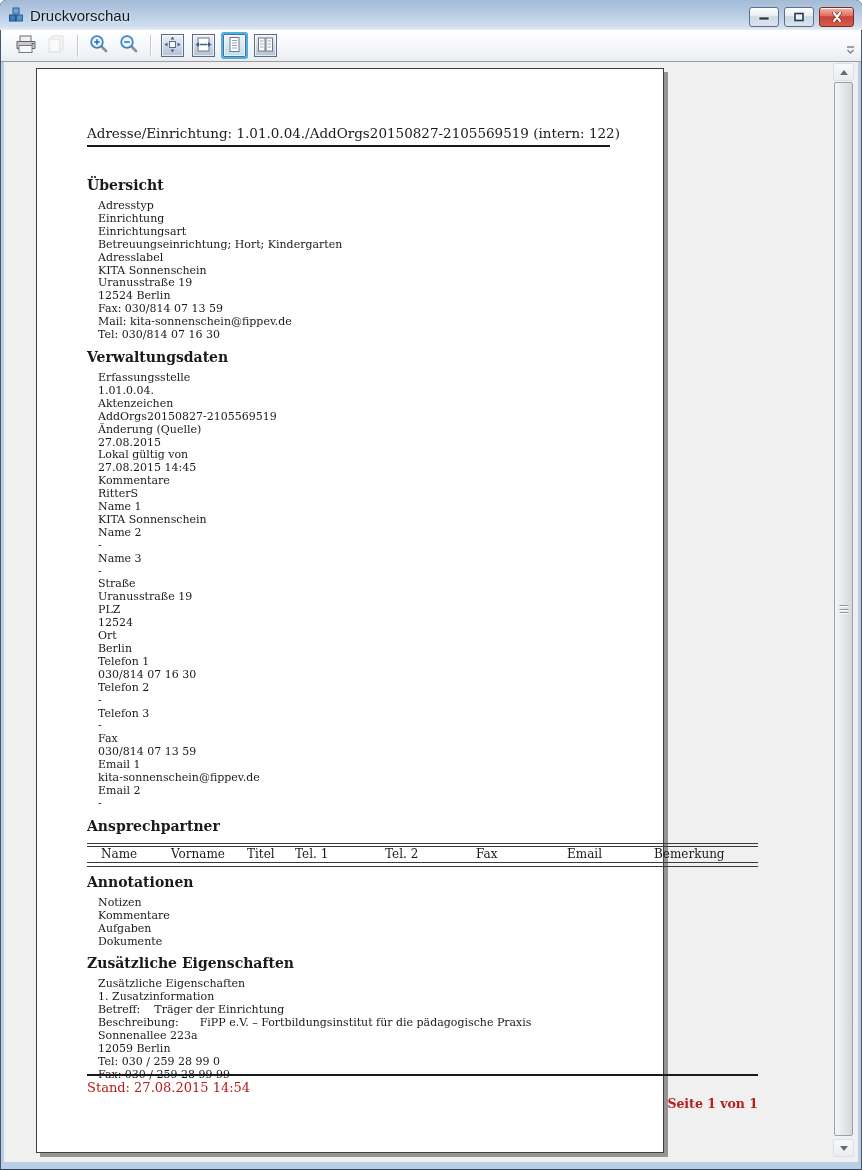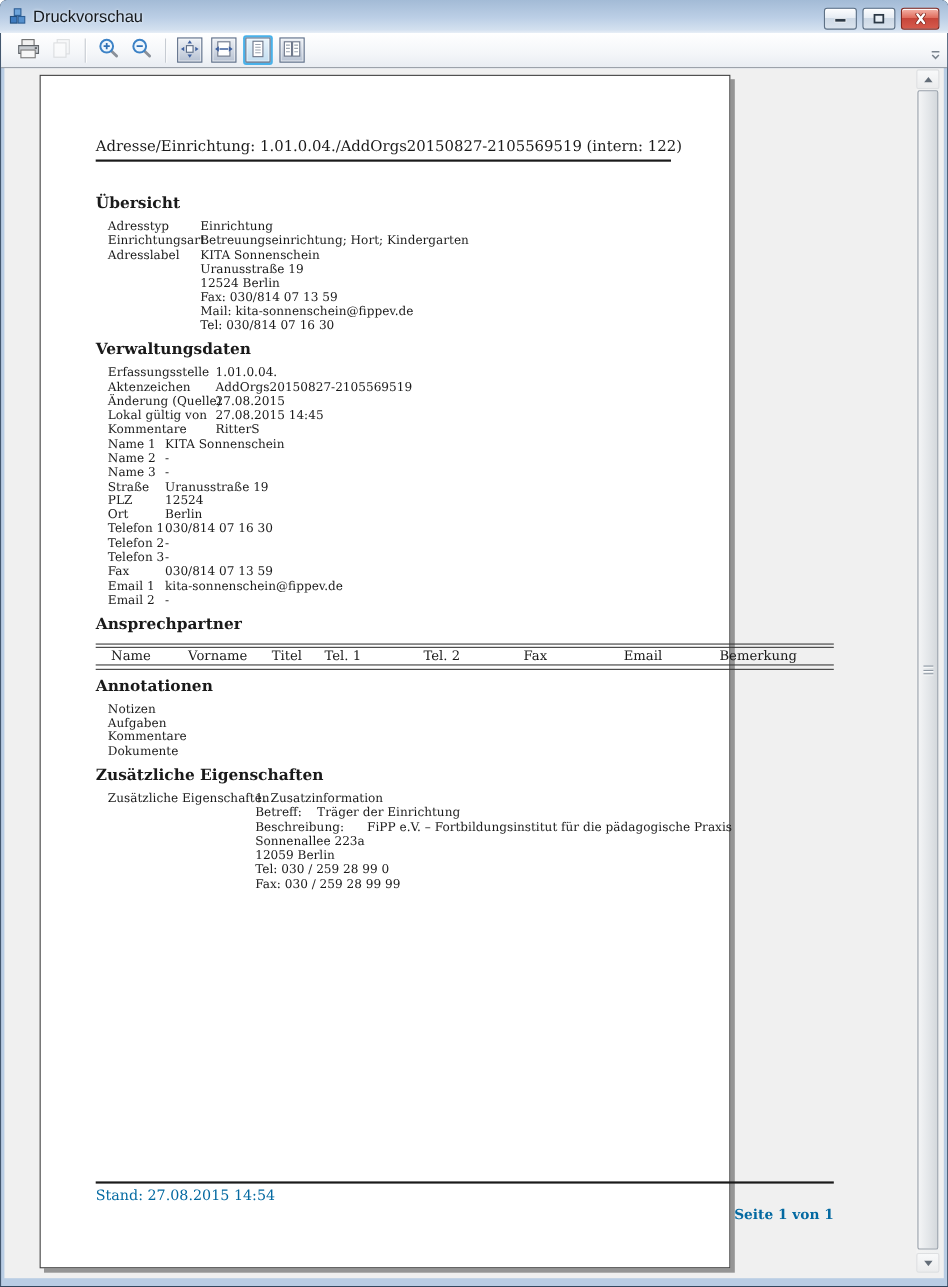--- a/index.html
+++ b/index.html
@@ -54,40 +54,40 @@
     border:1px solid #3f3f3f; box-shadow:4px 4px 0 rgba(0,0,0,.38); }
   .page-inner { position:absolute; inset:0; padding:56px 53px 0 50px;
     font-family:"DejaVu Serif", serif; color:#1a1a1a; }
 
   .doc-header { font-size:13.5px; line-height:16px; padding-bottom:4px;
     border-bottom:2px solid #1a1a1a; margin-bottom:30px; white-space:nowrap; }
 
   .section-title { font-size:14px; font-weight:bold; line-height:17px; margin:7px 0 6px; }
   .doc-section:first-child .section-title { margin-top:14px; }
 
-  .kv-row { display:flex; padding-left:11px; font-size:11px; line-height:12.9px; }
+  .kv-row { display:flex; padding-left:11px; font-size:11px; line-height:12.9px;flex-direction:column; }
   .kv-label { flex:none; white-space:nowrap; margin-right:4px; }
   .kv-value { white-space:pre; }
   .sec-uebersicht .kv-label { width:80px; }
   .sec-verwaltungsdaten .kv-label { width:94px; }
   .sec-detaildaten .kv-label { width:48px; }
   .sec-zusaetzliche-eigenschaften .kv-label { width:130px; }
 
   .ap-table { margin-top:8px; width:671px; }
   .rule-a { height:4px; border-top:1px solid #3a3a3a; border-bottom:1px solid #3a3a3a; }
   .rule-b { height:5px; border-top:1px solid #3a3a3a; border-bottom:1px solid #3a3a3a; }
   .ap-row { display:flex; font-size:12px; line-height:15px;justify-content:center; }
   .ap-cell { flex:none; padding-left:14px; white-space:nowrap; }
   .ap-cell:nth-child(1){width:70px;} .ap-cell:nth-child(2){width:76px;}
   .ap-cell:nth-child(3){width:48px;} .ap-cell:nth-child(4){width:90px;}
   .ap-cell:nth-child(5){width:91px;} .ap-cell:nth-child(6){width:91px;}
   .ap-cell:nth-child(7){width:87px;} .ap-cell:nth-child(8){flex:1;}
 
   .doc-footer { position:absolute; left:50px; top:1005px; width:671px;
-    border-top:2px solid #1a1a1a; padding-top:4px; font-family:"DejaVu Serif", serif; color:#0369a1; }
+    border-top:2px solid #1a1a1a; padding-top:4px; font-family:"DejaVu Serif", serif; color:#b91c1c; }
   .footer-stand { font-size:13px; line-height:15px; }
   .footer-page { text-align:right; font-size:12.5px; line-height:15px; margin-top:1px;font-weight:bold; }
 
   
   .scrollbar { position:absolute; top:1px; right:4px; width:21px; height:1094px;
     background:linear-gradient(90deg,#f3f3f3,#eef0f1); }
   .sb-btn { position:absolute; left:0; width:21px; height:18px; border:1px solid #dddfe1;
     border-radius:2px; background:linear-gradient(#f8f9fa,#ebeced);
     display:flex; align-items:center; justify-content:center; padding:0; }
   .sb-btn.up { top:0; } .sb-btn.down { bottom:0; }
@@ -327,25 +327,25 @@
                 <div class="rule-b"></div>
               </div>
             </section>
             <section class="doc-section sec-annotationen">
               <div class="section-title">Annotationen</div>
               <div class="kv-row">
                 <div class="kv-label">Notizen</div>
                 <div class="kv-value"></div>
               </div>
               <div class="kv-row">
+                <div class="kv-label">Kommentare</div>
+                <div class="kv-value"></div>
+              </div>
+              <div class="kv-row">
                 <div class="kv-label">Aufgaben</div>
-                <div class="kv-value"></div>
-              </div>
-              <div class="kv-row">
-                <div class="kv-label">Kommentare</div>
                 <div class="kv-value"></div>
               </div>
               <div class="kv-row">
                 <div class="kv-label">Dokumente</div>
                 <div class="kv-value"></div>
               </div>
             </section>
             <section class="doc-section sec-zusaetzliche-eigenschaften">
               <div class="section-title">Zusätzliche Eigenschaften</div>
               <div class="kv-row">

